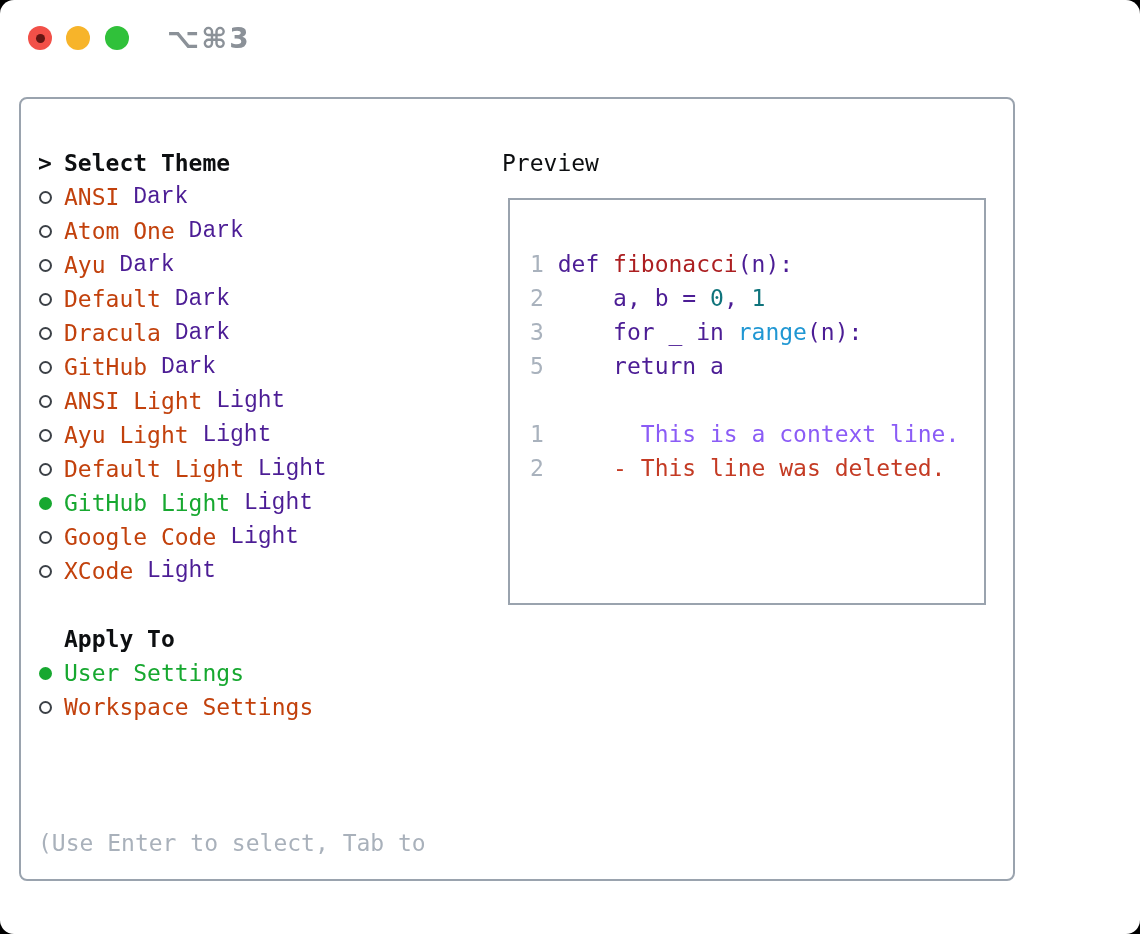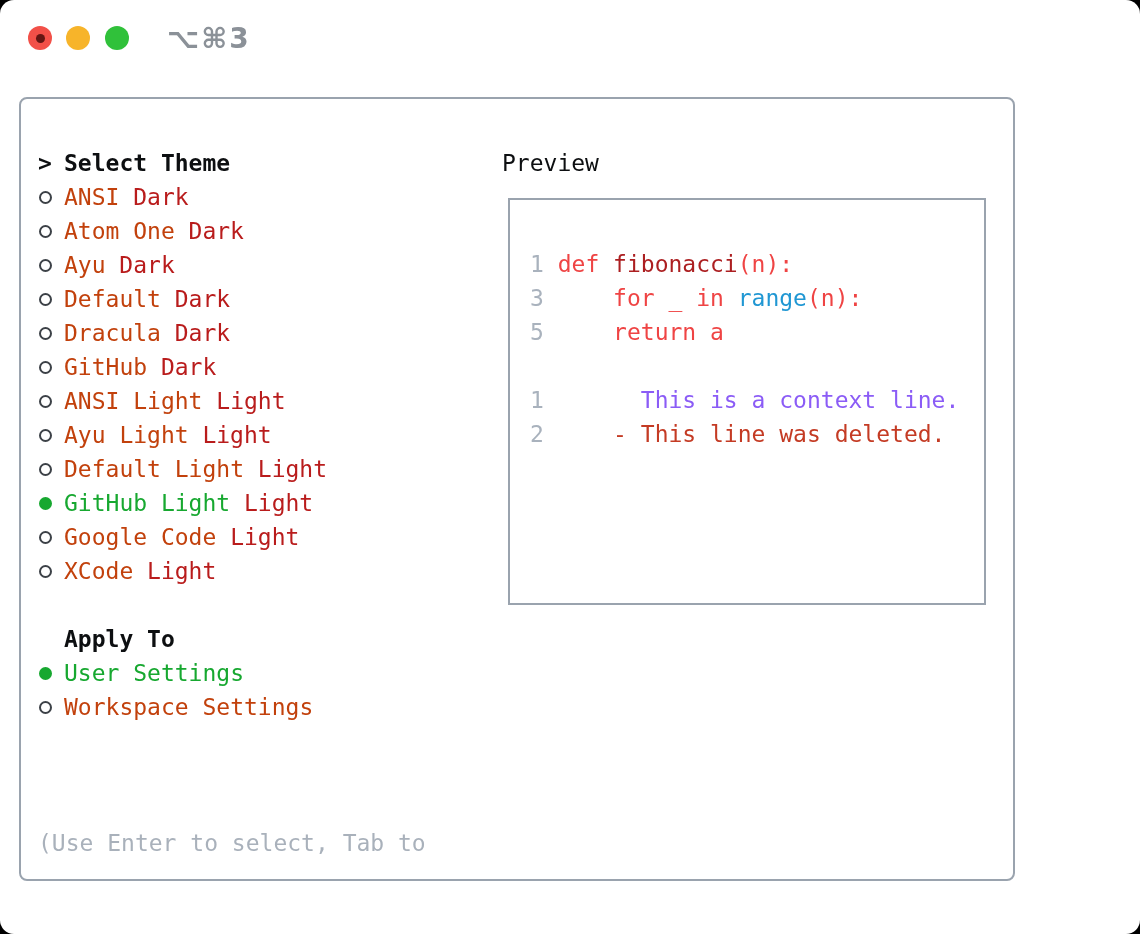--- a/index.html
+++ b/index.html
@@ -39,37 +39,37 @@
   .marker-box { width: 26px; height: 34px; display: flex; align-items: center; flex: 0 0 26px; }
   .arrow-glyph { font-weight: bold; color: #0d0f11; font-size: 23px; }
   .radio {
     width: 13px; height: 13px; border-radius: 50%;
     border: 2px solid #3c4147; background: transparent; margin-left: 1px;
   }
   .radio.on { border-color: #17a830; background: #17a830; }
   .hdr-label { font-weight: bold; color: #0d0f11; }
   .theme-name { color: #c2410c; }
   .theme-name.sel { color: #17a830; }
-  .variant { color: #b91c1c; margin-left: 0.6em; }
+  .variant { color: #4c1d95; margin-left: 0.6em; font-family: Liberation Mono, monospace; }
   .spacer { height: 34px; }
   .hint { font-size: 23px; color: #a9b1bb; line-height: 34px; white-space: pre; }
 
   
   .preview-header {
     position: absolute; left: 481px; top: 47px; height: 34px; line-height: 34px;
     font-size: 23px; font-weight: normal; color: #0d0f11;
   }
   .preview-box {
     position: absolute; left: 487px; top: 99px; width: 478px; height: 407px;
     border: 2px solid #9aa3ae; background: #fff; overflow: hidden;
   }
   .code-area { position: absolute; left: 20px; top: 47px; }
   .code-line { height: 34px; line-height: 34px; font-size: 23px; white-space: pre; }
   .lnum    { color: #a9b2bd; }
-  .t-plain   { color: #ef4444; }
+  .t-plain   { color: #4c1d95; }
   .t-func    { color: #ac1f21; }
   .t-num     { color: #10747c; }
   .t-builtin { color: #2097d3; }
   .t-context { color: #8b5cf6; }
   .t-deleted { color: #c43b24; }
   .t-added   { color: #10b81f; }
 </style>
 </head>
 <body>
 
@@ -127,20 +127,21 @@
         <div>(Use Enter to select, Tab to</div>
         <div>change focus)</div>
       </div>
     </div>
 
     <div class="preview-header">Preview</div>
 
     <div class="preview-box">
       <div class="code-area" id="code-area">
           <div class="code-line"><span class="lnum">1 </span><span class="t-plain">def </span><span class="t-func">fibonacci</span><span class="t-plain">(n):</span></div>
+          <div class="code-line"><span class="lnum">2 </span><span class="t-plain">    a, b = </span><span class="t-num">0</span><span class="t-plain">, </span><span class="t-num">1</span></div>
           <div class="code-line"><span class="lnum">3 </span><span class="t-plain">    for _ in </span><span class="t-builtin">range</span><span class="t-plain">(n):</span></div>
           <div class="code-line"><span class="lnum">5 </span><span class="t-plain">    return a</span></div>
           <div class="code-line"><span class="lnum"></span></div>
           <div class="code-line"><span class="lnum">1 </span><span class="t-context">      This is a context line.</span></div>
           <div class="code-line"><span class="lnum">2 </span><span class="t-deleted">    - This line was deleted.</span></div>
         </div>
     </div>
 
   </div>
 </div>

